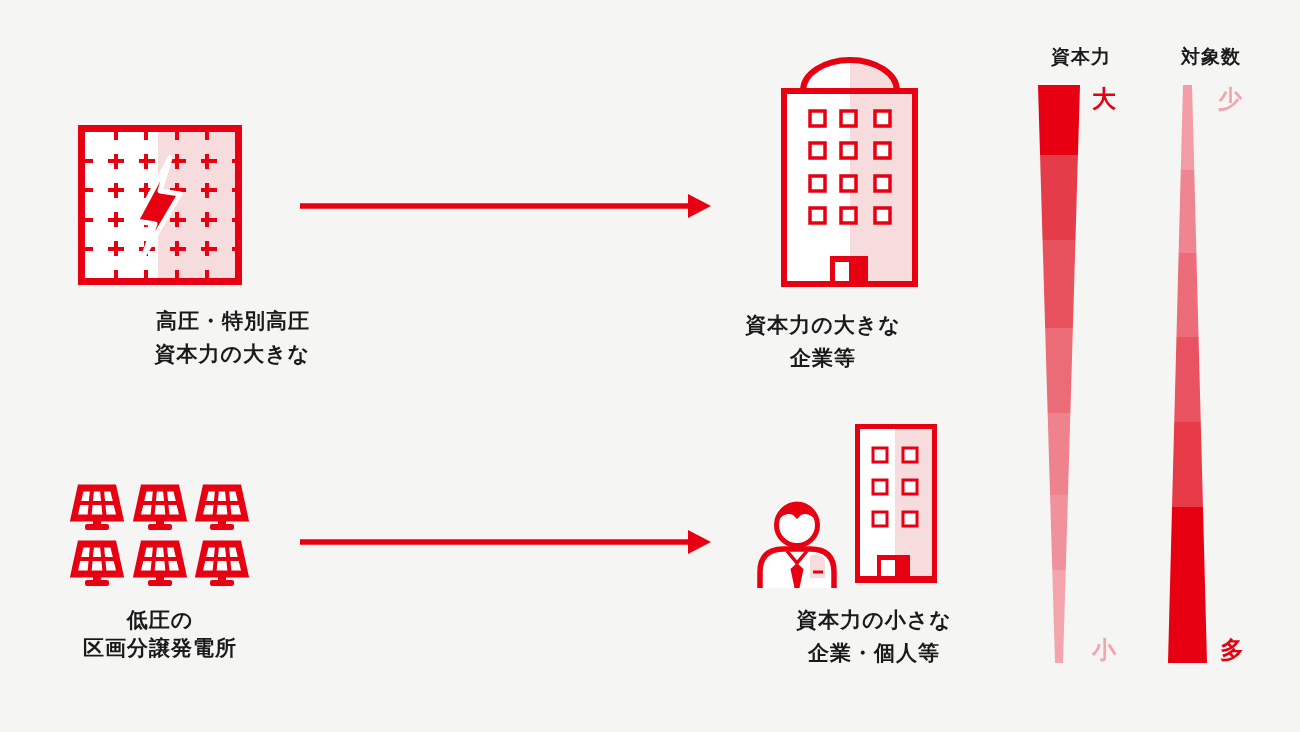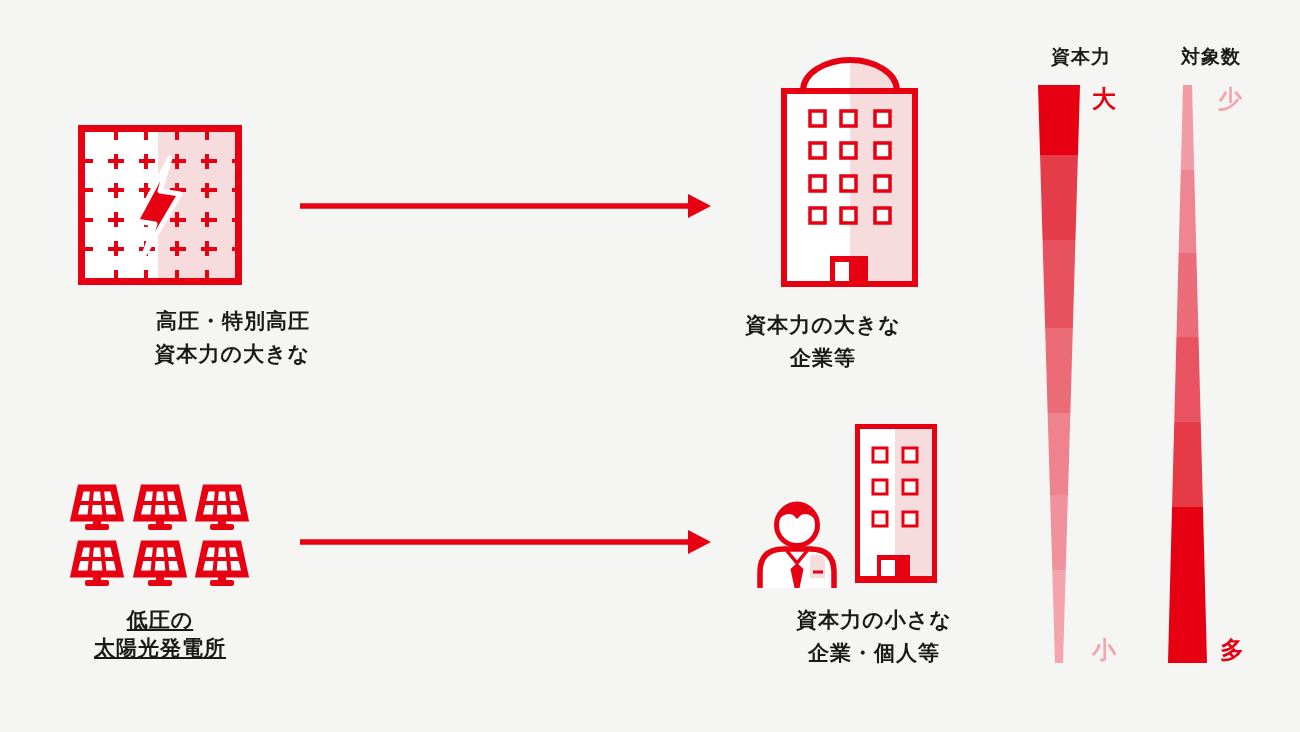--- a/index.html
+++ b/index.html
@@ -7,21 +7,21 @@
     width:1300px;height:732px;position:relative;overflow:hidden;
     background:#f5f5f3;
     font-family:"Liberation Sans","DejaVu Sans",sans-serif;
   }
   .abs{position:absolute;}
   .label{
     position:absolute;text-align:center;font-weight:bold;color:#1a1a1a;
     font-size:21px;line-height:33px;letter-spacing:1px;white-space:nowrap;
   }
   #label-src-1{left:10px;top:304px;width:300px;text-align:right;}
-  #label-src-2{left:10px;top:606px;width:300px;line-height:28px;text-decoration:underline;}
+  #label-src-2{left:10px;top:606px;width:300px;line-height:28px;}
   #label-tgt-1{left:673px;top:308px;width:300px;}
   #label-tgt-2{left:724px;top:603px;width:300px;}
   .scale-title{
     position:absolute;top:44px;width:110px;text-align:right;
     font-size:19px;font-weight:bold;color:#1a1a1a;letter-spacing:1px;
   }
   #scale-title-1{left:1001px;}
   #scale-title-2{left:1131px;font-family:Liberation Mono, monospace;}
   .scale-end{
     position:absolute;width:30px;text-align:center;
@@ -84,21 +84,21 @@
   <use href="#panel" x="8" y="4"></use>
   <use href="#panel" x="71" y="4"></use>
   <use href="#panel" x="133" y="4"></use>
   <use href="#panel" x="8" y="60"></use>
   <use href="#panel" x="71" y="60"></use>
   <use href="#panel" x="133" y="60"></use>
 </svg>
 
 <div class="label" id="label-src-2">
   <span>低圧の</span><br>
-  <span>太陽光発電所</span>
+  <span>区画分譲発電所</span>
 </div>
 
 <svg id="arrow-1" class="abs" width="416" height="34" viewBox="0 0 416 34">
   <line x1="2" y1="17" x2="393" y2="17" stroke="#e60012" stroke-width="5.5"></line>
   <polygon points="390,5 413,17 390,29" fill="#e60012"></polygon>
 </svg>
 <svg id="arrow-2" class="abs" width="416" height="34" viewBox="0 0 416 34">
   <line x1="2" y1="17" x2="393" y2="17" stroke="#e60012" stroke-width="5.5"></line>
   <polygon points="390,5 413,17 390,29" fill="#e60012"></polygon>
 </svg>

